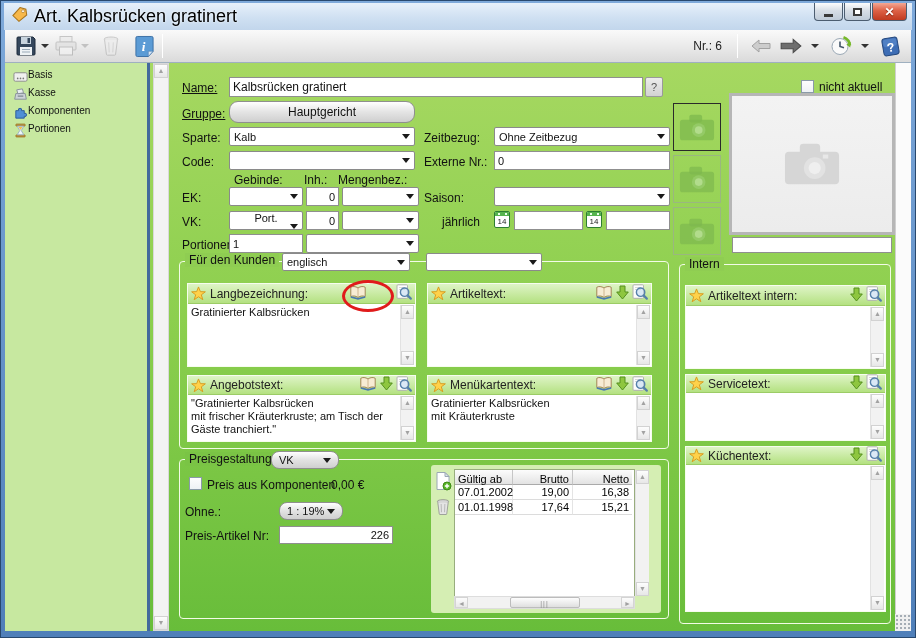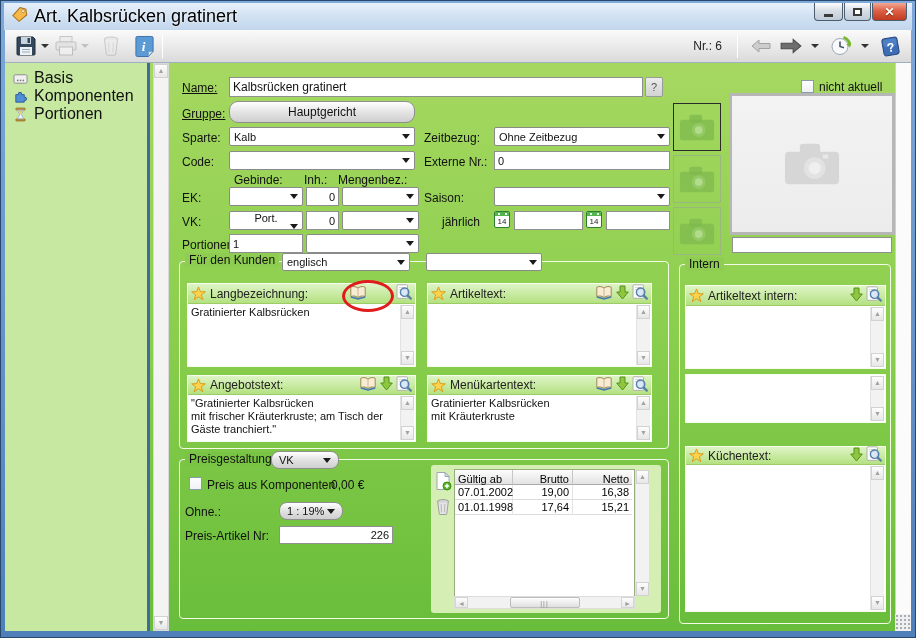--- a/index.html
+++ b/index.html
@@ -29,21 +29,21 @@
   .caret.dim{border-top-color:#9a9a9a;}
   .tsep{width:1px;height:24px;background:#c2c2c2;border-right:1px solid #fff;margin:0 6px;}
   .tb-right{margin-left:auto;display:flex;align-items:center;gap:5px;}
   .rec-label{font-size:12px;color:#222;margin-right:4px;}
   .dim{opacity:.5;filter:grayscale(1);}
 
   
   .content{position:absolute;left:4px;right:4px;top:62px;bottom:6px;overflow:hidden;
     background:linear-gradient(180deg,#a6d861 0%,#8ccf4e 45%,#68bd3a 100%);}
   .sidebar{position:absolute;left:0;top:0;width:145px;height:100%;background:#c7e8a0;border-right:3px solid #44699c;padding:6px 0 0 8px;}
-  .side-item{display:flex;align-items:center;gap:6px;height:18px;font-size:16px;color:#111;}
+  .side-item{display:flex;height:18px;font-size:10px;color:#111;}
   .side-scroll{position:absolute;left:148px;top:0;width:16px;height:100%;background:#f3f3f3;border:1px solid #d9d9d9;}
   .sarrow{display:block;height:14px;background:linear-gradient(#fdfdfd,#e7e7e7);border:1px solid #d2d2d2;
     color:#a2a2a2;font-size:7px;line-height:12px;text-align:center;}
   .side-scroll .sarrow.bottom{position:absolute;bottom:0;left:0;right:0;}
   .right-strip{position:absolute;right:0;top:0;width:16px;height:100%;background:#fbfbfb;border-left:1px solid #cfcfcf;}
   .resize-grip{position:absolute;right:0;bottom:0;width:16px;height:17px;background:#f0f0f0;
     background-image:radial-gradient(#a5adb5 1px,transparent 1.3px);background-size:4px 4px;}
 
   
   .abs{position:absolute;}
@@ -207,20 +207,28 @@
         <svg width="15" height="15" viewBox="0 0 16 16">
             <rect x="1" y="4" width="14" height="9" rx="1.5" fill="#f0f0f0" stroke="#8a8a8a"></rect>
             <circle cx="5" cy="10" r="0.9" fill="#777"></circle>
             <circle cx="8" cy="10" r="0.9" fill="#777"></circle>
             <circle cx="11" cy="10" r="0.9" fill="#777"></circle>
           </svg>
         <span>Basis</span>
       </div>
       <div class="side-item">
         <svg width="15" height="15" viewBox="0 0 16 16">
+            <path d="M3 7 L13 7 L14.2 13 L1.8 13 Z" fill="#cdd3d8" stroke="#87909a"></path>
+            <path d="M4 3 L10 2 L11.2 6.2 L5.2 7.2 Z" fill="#e9edf0" stroke="#87909a"></path>
+            <rect x="5" y="9" width="6" height="1.5" fill="#87909a"></rect>
+          </svg>
+        <span>Kasse</span>
+      </div>
+      <div class="side-item">
+        <svg width="15" height="15" viewBox="0 0 16 16">
             <path d="M3 6 L6 6 Q5 3.5 7.5 3.5 Q10 3.5 9 6 L12 6 L12 9 Q14.5 8 14.5 10.5 Q14.5 13 12 12 L12 14 L3 14 Z" fill="#4f8fd6" stroke="#2a5a9a"></path>
           </svg>
         <span>Komponenten</span>
       </div>
       <div class="side-item">
         <svg width="15" height="15" viewBox="0 0 16 16">
             <rect x="3" y="1.2" width="10" height="2" rx="0.8" fill="#cf9d4e" stroke="#96701f"></rect>
             <rect x="3" y="12.8" width="10" height="2" rx="0.8" fill="#cf9d4e" stroke="#96701f"></rect>
             <path d="M4.5 3.4 L11.5 3.4 L8.8 8 L11.5 12.6 L4.5 12.6 L7.2 8 Z" fill="#eef6fb" stroke="#9ab0c0"></path>
             <path d="M5.8 4.2 L10.2 4.2 L8 7.4 Z" fill="#f0c050"></path>
@@ -590,20 +598,38 @@
       <div class="tpb" style="height:62px;">
         <div class="tptext"></div>
         <div class="vscroll">
             <span class="sarrow">▲</span>
             <span class="sarrow bottom">▼</span>
           </div>
       </div>
     </div>
 
     <div class="tp" style="left:680px;top:311px;width:201px;">
+      <div class="tph" style="height:18px;">
+        <svg width="15" height="15" viewBox="0 0 16 16">
+            <path d="M8 1 L10 6 L15.3 6.2 L11 9.4 L12.6 14.6 L8 11.5 L3.4 14.6 L5 9.4 L0.7 6.2 L6 6 Z" fill="#ffd24a" stroke="#d89a1c"></path>
+          </svg>
+        <span>Servicetext:</span>
+        <span class="icons">
+          <span><svg width="13" height="15" viewBox="0 0 13 15">
+                <path d="M4 1 L9 1 L9 7 L12.3 7 L6.5 14 L0.7 7 L4 7 Z" fill="#8ec63f" stroke="#55901f"></path>
+              </svg></span>
+          <span><svg width="16" height="16" viewBox="0 0 16 16">
+                <rect x="1" y="0.8" width="10.5" height="13.5" rx="1" fill="#fdfdfd" stroke="#b0b0b0"></rect>
+                <line x1="3" y1="3.5" x2="9" y2="3.5" stroke="#d8d8d8"></line>
+                <line x1="3" y1="5.5" x2="9" y2="5.5" stroke="#d8d8d8"></line>
+                <circle cx="8.6" cy="8.2" r="4.2" fill="rgba(190,215,240,0.55)" stroke="#5580aa" stroke-width="1.4"></circle>
+                <line x1="11.6" y1="11.4" x2="14.8" y2="14.6" stroke="#5580aa" stroke-width="2.2" stroke-linecap="round"></line>
+              </svg></span>
+        </span>
+      </div>
       <div class="tpb" style="height:47px;">
         <div class="tptext"></div>
         <div class="vscroll">
             <span class="sarrow">▲</span>
             <span class="sarrow bottom">▼</span>
           </div>
       </div>
     </div>
 
     <div class="tp" style="left:680px;top:383px;width:201px;">

